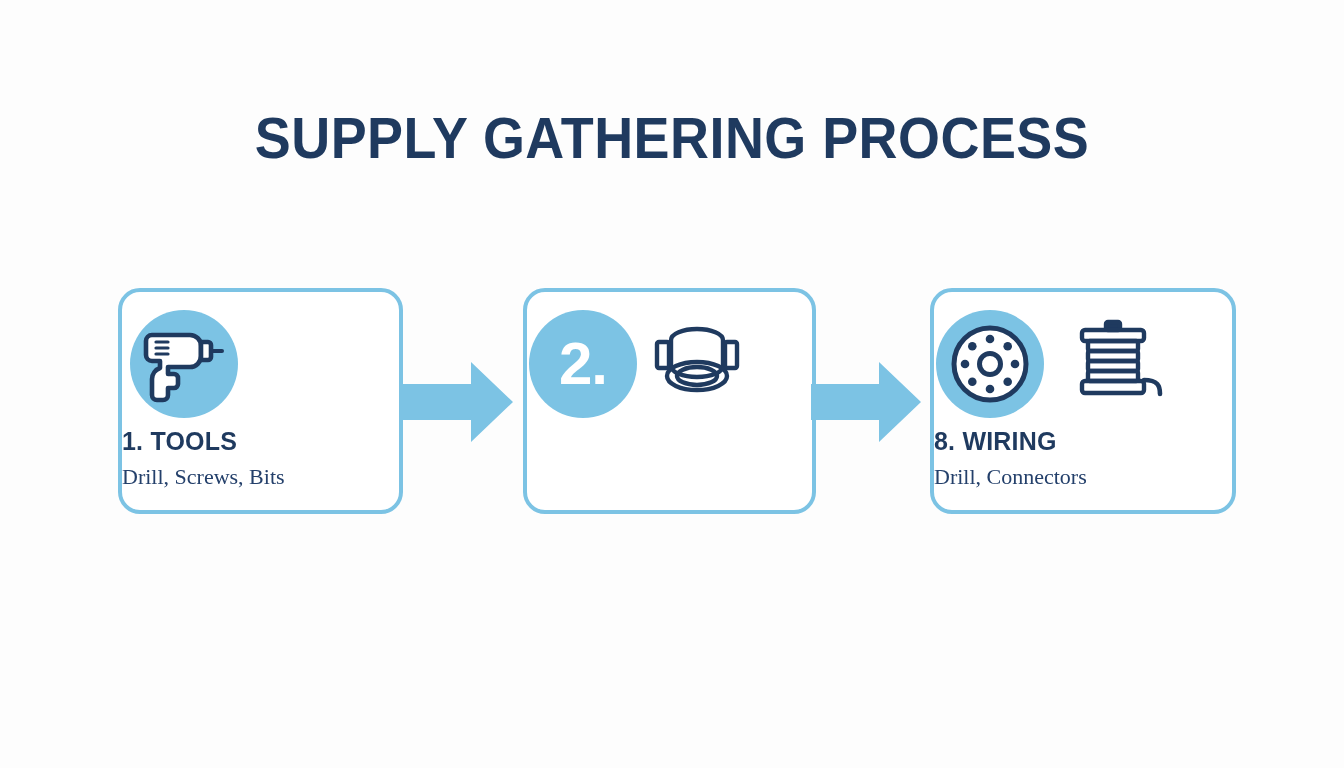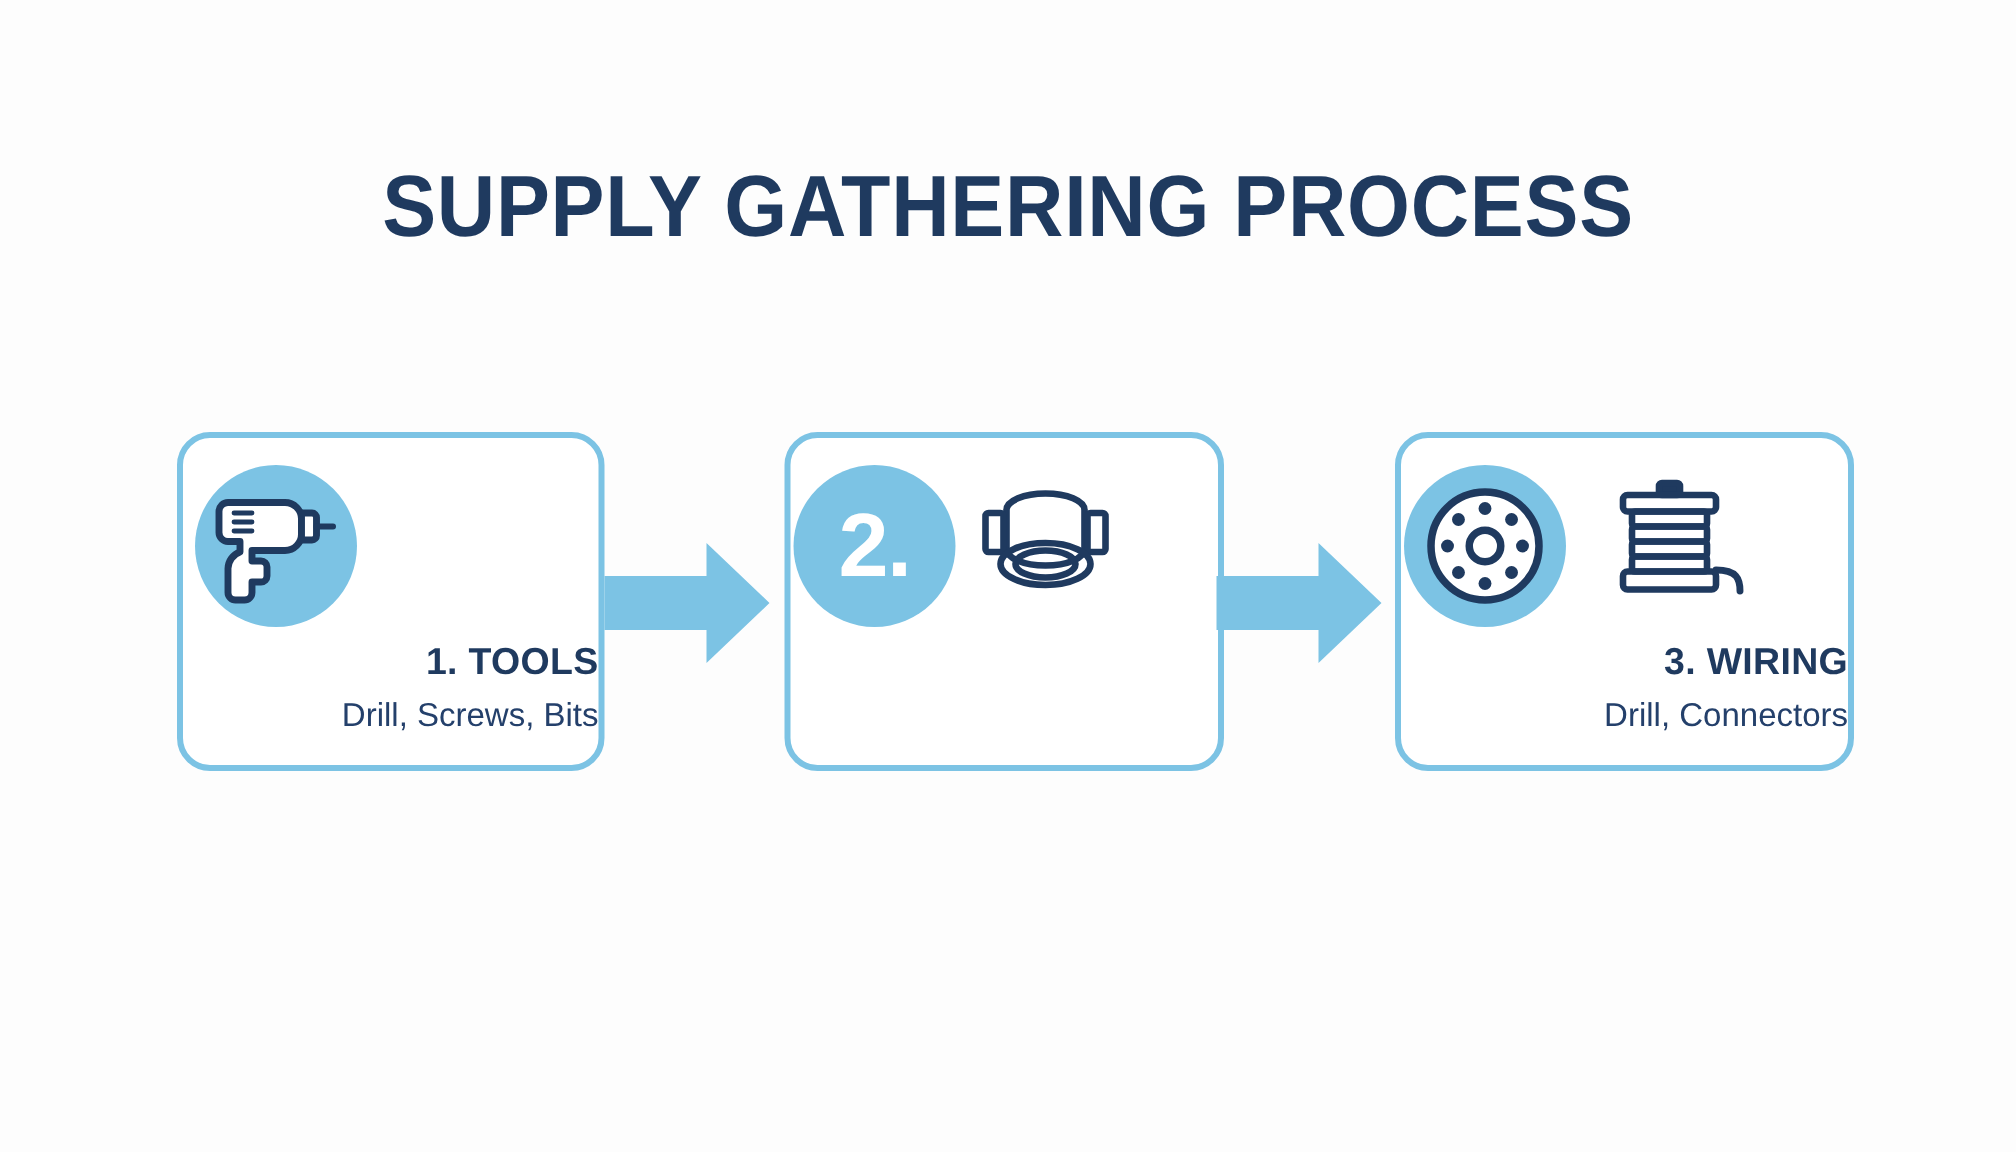--- a/index.html
+++ b/index.html
@@ -102,35 +102,35 @@
     height: 92px;
   }
   .card-2 .side-icon { left: 122px; }
   .card-3 .side-icon { left: 138px; }
 
   .card-text {
     position: absolute;
     left: 0;
     top: 134px;
     width: 100%;
-    text-align: right;
+    text-align: left;
   }
 
   .card-heading {
     font-family: "Liberation Sans Narrow", "Liberation Sans", sans-serif;
     font-size: 25px;
     font-weight: 700;
     color: #1f3a5f;
     letter-spacing: 0.2px;
     line-height: 1.25;
     white-space: nowrap;
   }
   .card-sub {
     margin-top: 6px;
-    font-family: Liberation Sans, sans-serif;
+    font-family: Liberation Serif, serif;
     font-size: 22px;
     font-weight: 400;
     color: #24406b;
     line-height: 1.25;
     white-space: nowrap;
   }
 
   
   .arrow {
     position: absolute;
@@ -237,19 +237,19 @@
               <rect x="16" y="33" width="50" height="10" rx="2"></rect>
               <rect x="16" y="43" width="50" height="10" rx="2"></rect>
               <rect x="16" y="53" width="50" height="10" rx="2"></rect>
               <rect x="10" y="63" width="62" height="12" rx="3"></rect>
               <path d="M72 62 c14 0 16 6 16 14" stroke-width="4.6"></path>
             </g>
           </svg>
         </div>
       </div>
       <div class="card-text">
-        <div class="card-heading">3. WIRING</div>
+        <div class="card-heading">8. WIRING</div>
         <div class="card-sub">Drill, Connectors</div>
       </div>
     </div>
 
   </div>
 </div>
 
 </body></html>

